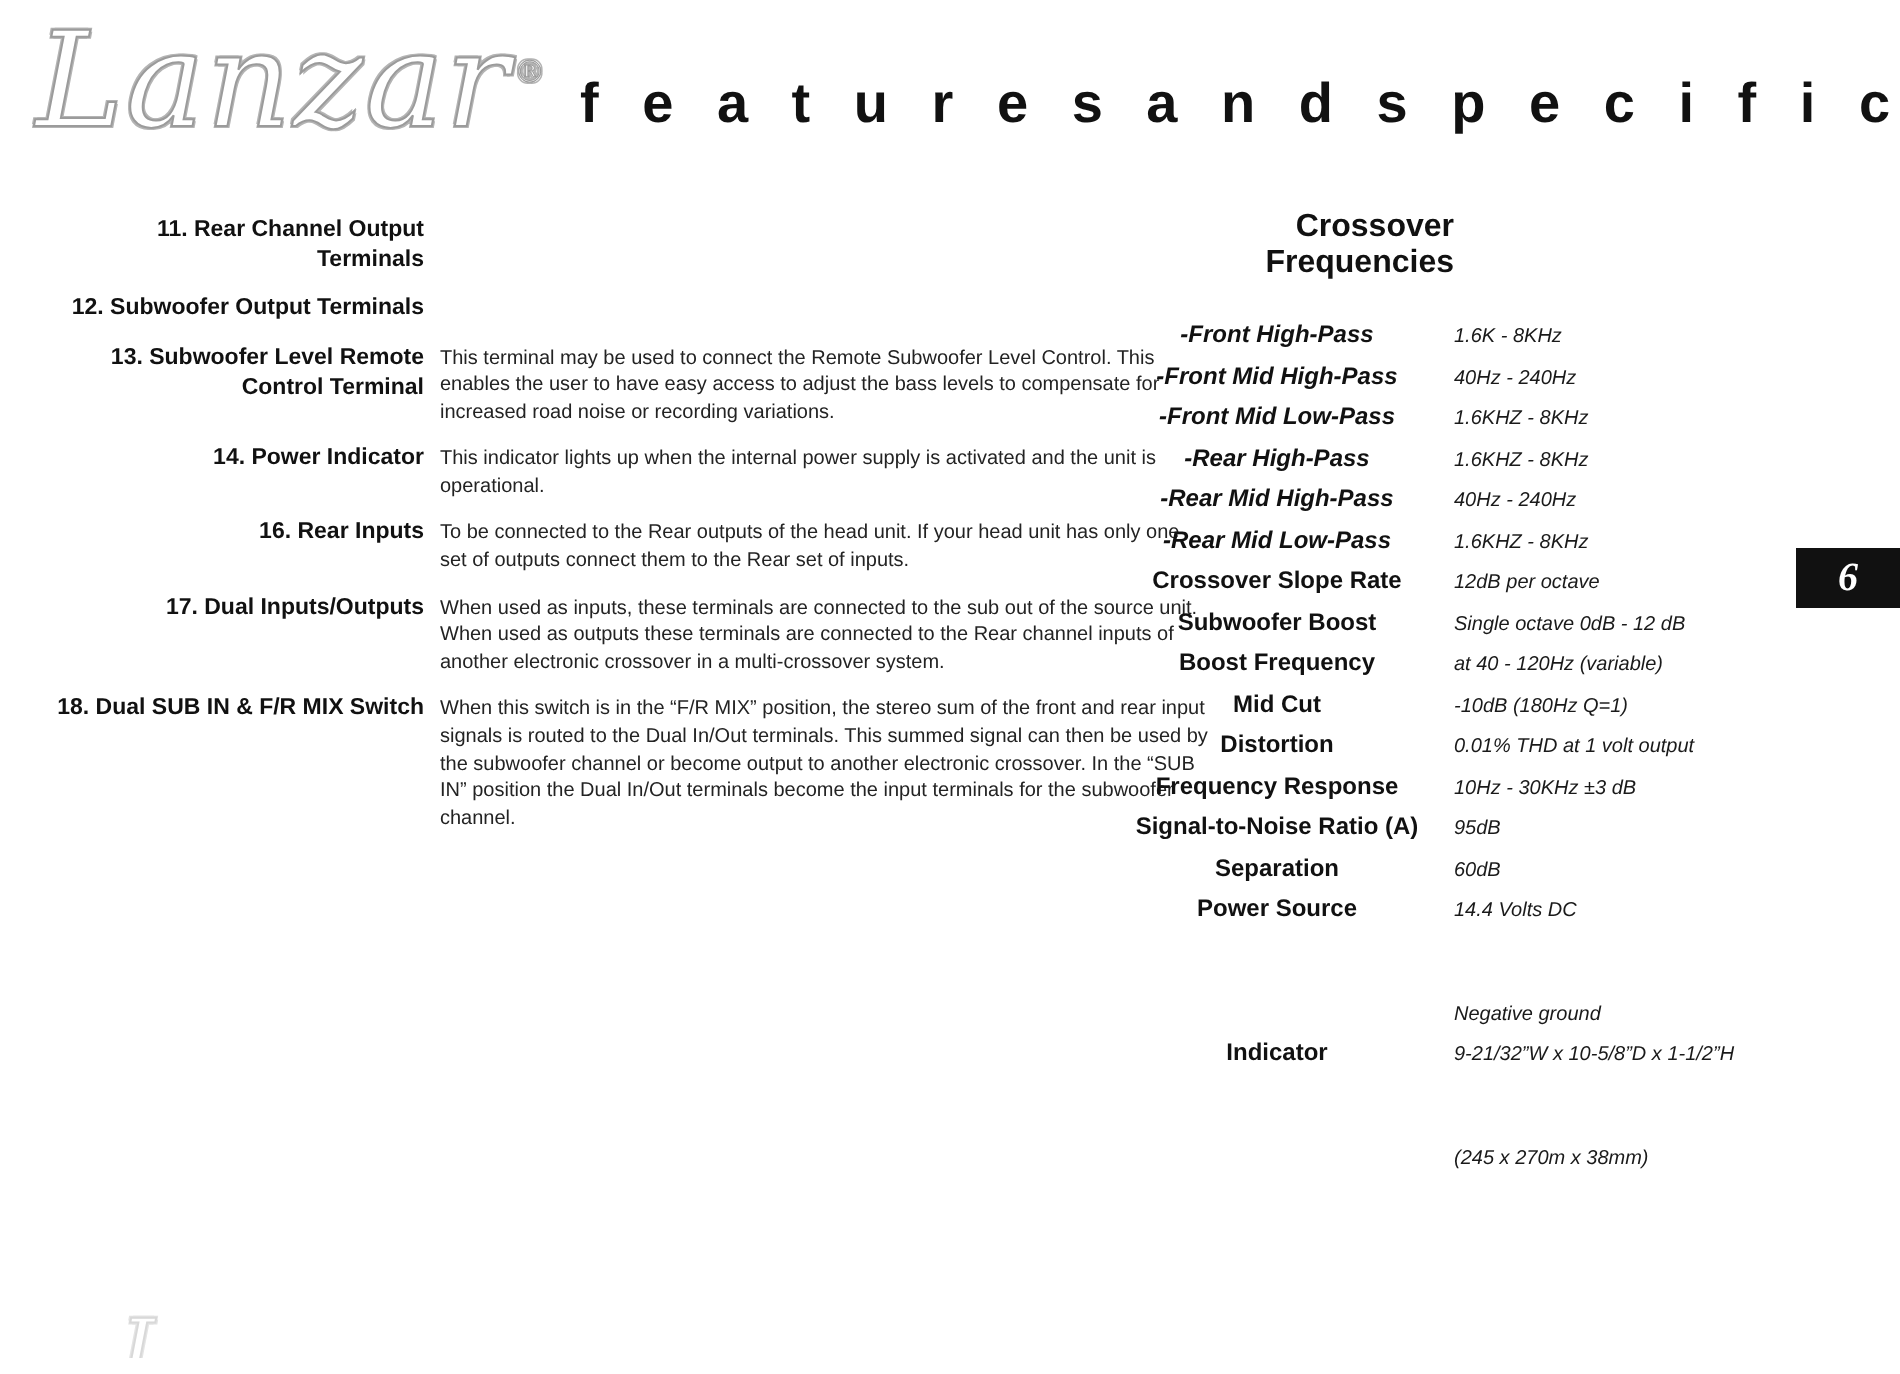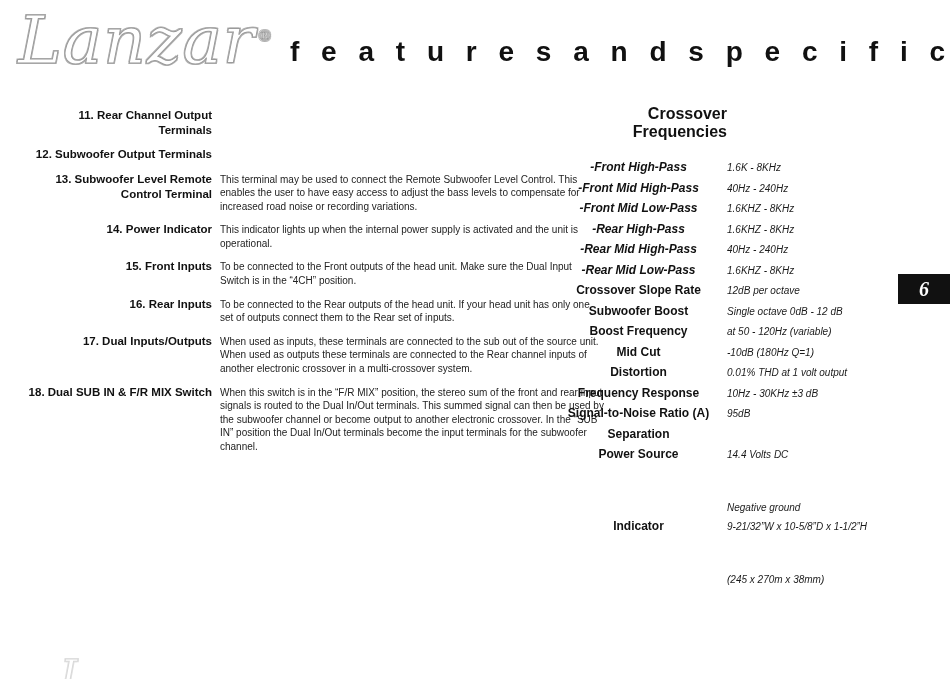--- a/index.html
+++ b/index.html
@@ -202,24 +202,20 @@
     </div>
     <div class="feature-row">
       <div class="feature-label">13. Subwoofer Level Remote Control Terminal</div>
       <div class="feature-desc">This terminal may be used to connect the Remote Subwoofer Level Control.  This enables the user to have easy access to adjust the bass levels to compensate for increased road noise or recording variations.</div>
     </div>
     <div class="feature-row">
       <div class="feature-label">14. Power Indicator</div>
       <div class="feature-desc">This indicator lights up when the internal power supply is activated and the unit is operational.</div>
     </div>
     <div class="feature-row">
-      <div class="feature-label">15. Front Inputs</div>
-      <div class="feature-desc">To be connected to the Front outputs of the head unit.  Make sure the Dual Input Switch is in the “4CH” position.</div>
-    </div>
-    <div class="feature-row">
       <div class="feature-label">16. Rear Inputs</div>
       <div class="feature-desc">To be connected to the Rear outputs of the head unit.  If your head unit has only one set of outputs connect them to the Rear set of inputs.</div>
     </div>
     <div class="feature-row">
       <div class="feature-label">17. Dual Inputs/Outputs</div>
       <div class="feature-desc">When used as inputs, these terminals are connected to the sub out of the source unit.  When used as outputs these terminals are connected to the Rear channel inputs of another electronic crossover in a multi-crossover system.</div>
     </div>
     <div class="feature-row">
       <div class="feature-label">18. Dual SUB IN &amp; F/R MIX Switch</div>
       <div class="feature-desc">When this switch is in the “F/R MIX” position, the stereo sum of the front and rear input signals is routed to the Dual In/Out terminals.  This summed signal can then be used by the subwoofer channel or become output to another electronic crossover.  In the “SUB IN” position the Dual In/Out terminals become the input terminals for the subwoofer channel.</div>
@@ -256,40 +252,41 @@
       <div class="spec-row">
         <div class="spec-name">Crossover Slope Rate</div>
         <div class="spec-value">12dB per octave</div>
       </div>
       <div class="spec-row">
         <div class="spec-name">Subwoofer Boost</div>
         <div class="spec-value">Single octave 0dB - 12 dB</div>
       </div>
       <div class="spec-row">
         <div class="spec-name">Boost Frequency</div>
-        <div class="spec-value">at 50 - 120Hz (variable)</div>
+        <div class="spec-value">at 40 - 120Hz (variable)</div>
       </div>
       <div class="spec-row">
         <div class="spec-name">Mid Cut</div>
         <div class="spec-value">-10dB (180Hz Q=1)</div>
       </div>
       <div class="spec-row">
         <div class="spec-name">Distortion</div>
         <div class="spec-value">0.01% THD at 1 volt output</div>
       </div>
       <div class="spec-row">
         <div class="spec-name">Frequency Response</div>
         <div class="spec-value">10Hz - 30KHz  ±3 dB</div>
       </div>
       <div class="spec-row">
         <div class="spec-name">Signal-to-Noise Ratio (A)</div>
         <div class="spec-value">95dB</div>
       </div>
       <div class="spec-row">
         <div class="spec-name">Separation</div>
+        <div class="spec-value">60dB</div>
       </div>
       <div class="spec-row">
         <div class="spec-name">Power Source</div>
         <div class="spec-value">14.4 Volts DC</div>
       </div>
       <div class="spec-row continuation">
         <div class="spec-name"></div>
         <div class="spec-value cont">Negative ground</div>
       </div>
       <div class="spec-row">

